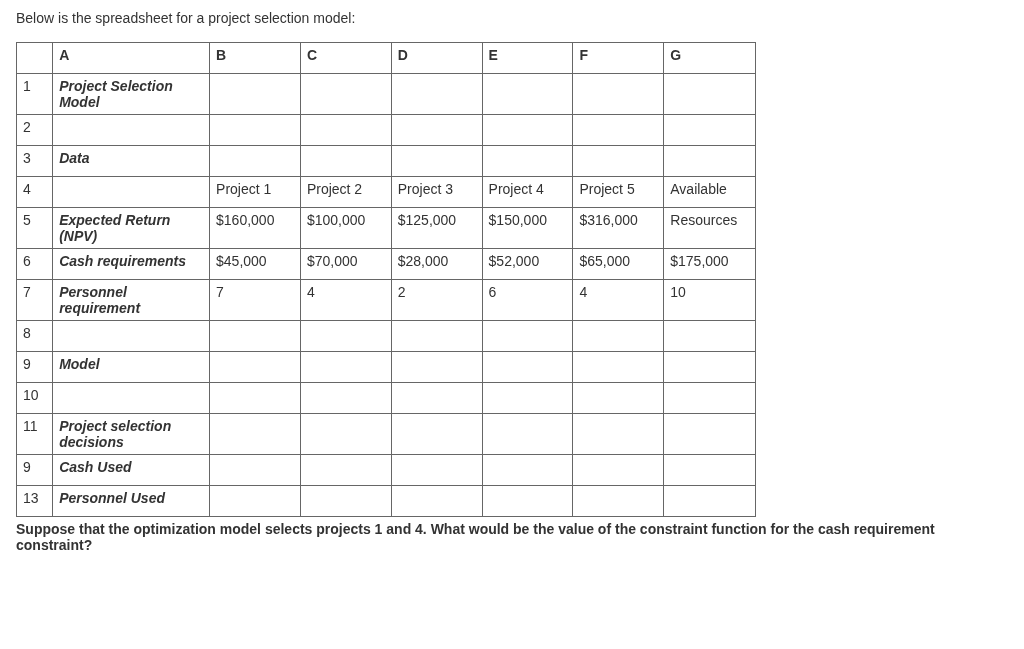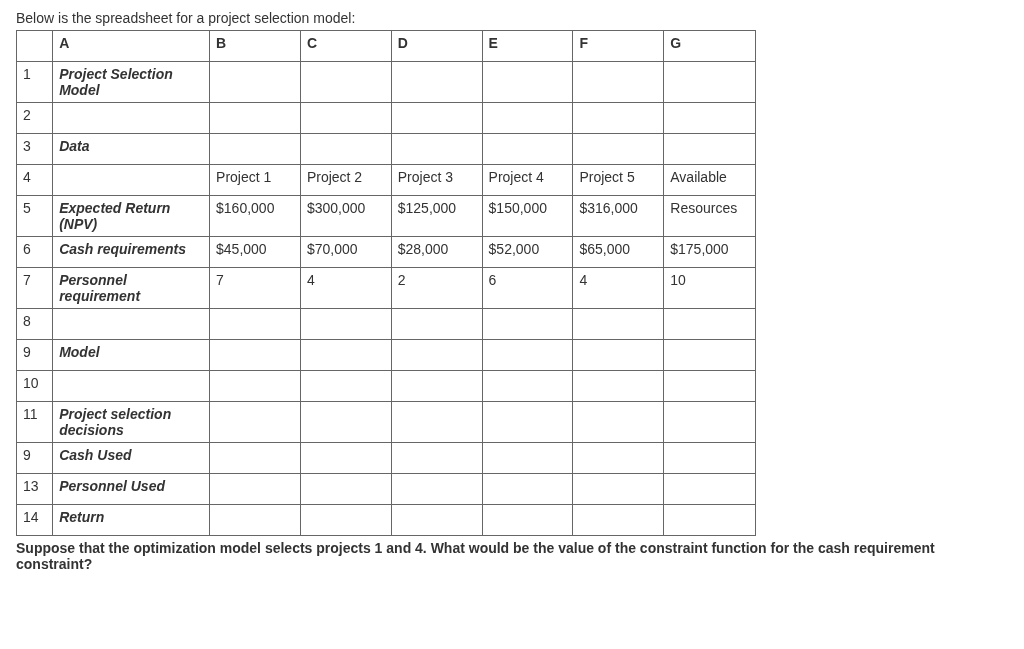--- a/index.html
+++ b/index.html
@@ -4,21 +4,21 @@
   <style>
     body {
       font-family: 'Segoe UI', Tahoma, Geneva, Verdana, sans-serif;
       margin: 0;
       padding: 10px 16px;
       font-size: 14px;
       color: #333;
       background: #fff;
     }
     .intro-text {
-      margin-bottom: 4px;
+      margin-bottom: 16px;
     }
     .question-text {
       margin-top: 4px;
       font-weight: bold;
     }
     table {
       border-collapse: collapse;
       width: 740px;
     }
     th, td {
@@ -99,21 +99,21 @@
         <td>Project 2</td>
         <td>Project 3</td>
         <td>Project 4</td>
         <td>Project 5</td>
         <td>Available</td>
       </tr>
       <tr>
         <td class="row-num">5</td>
         <td class="bold">Expected Return (NPV)</td>
         <td>$160,000</td>
-        <td>$300,000</td>
+        <td>$100,000</td>
         <td>$125,000</td>
         <td>$150,000</td>
         <td>$316,000</td>
         <td>Resources</td>
       </tr>
       <tr>
         <td class="row-num">6</td>
         <td class="bold">Cash requirements</td>
         <td>$45,000</td>
         <td>$70,000</td>
@@ -185,26 +185,16 @@
       <tr>
         <td class="row-num">13</td>
         <td class="bold">Personnel Used</td>
         <td></td>
         <td></td>
         <td></td>
         <td></td>
         <td></td>
         <td></td>
       </tr>
-      <tr>
-        <td class="row-num">14</td>
-        <td class="bold">Return</td>
-        <td></td>
-        <td></td>
-        <td></td>
-        <td></td>
-        <td></td>
-        <td></td>
-      </tr>
     </tbody>
 </table>
 
 <div class="question-text">Suppose that the optimization model selects projects 1 and 4. What would be the value of the constraint function for the cash requirement constraint?</div>
 
 </body></html>

